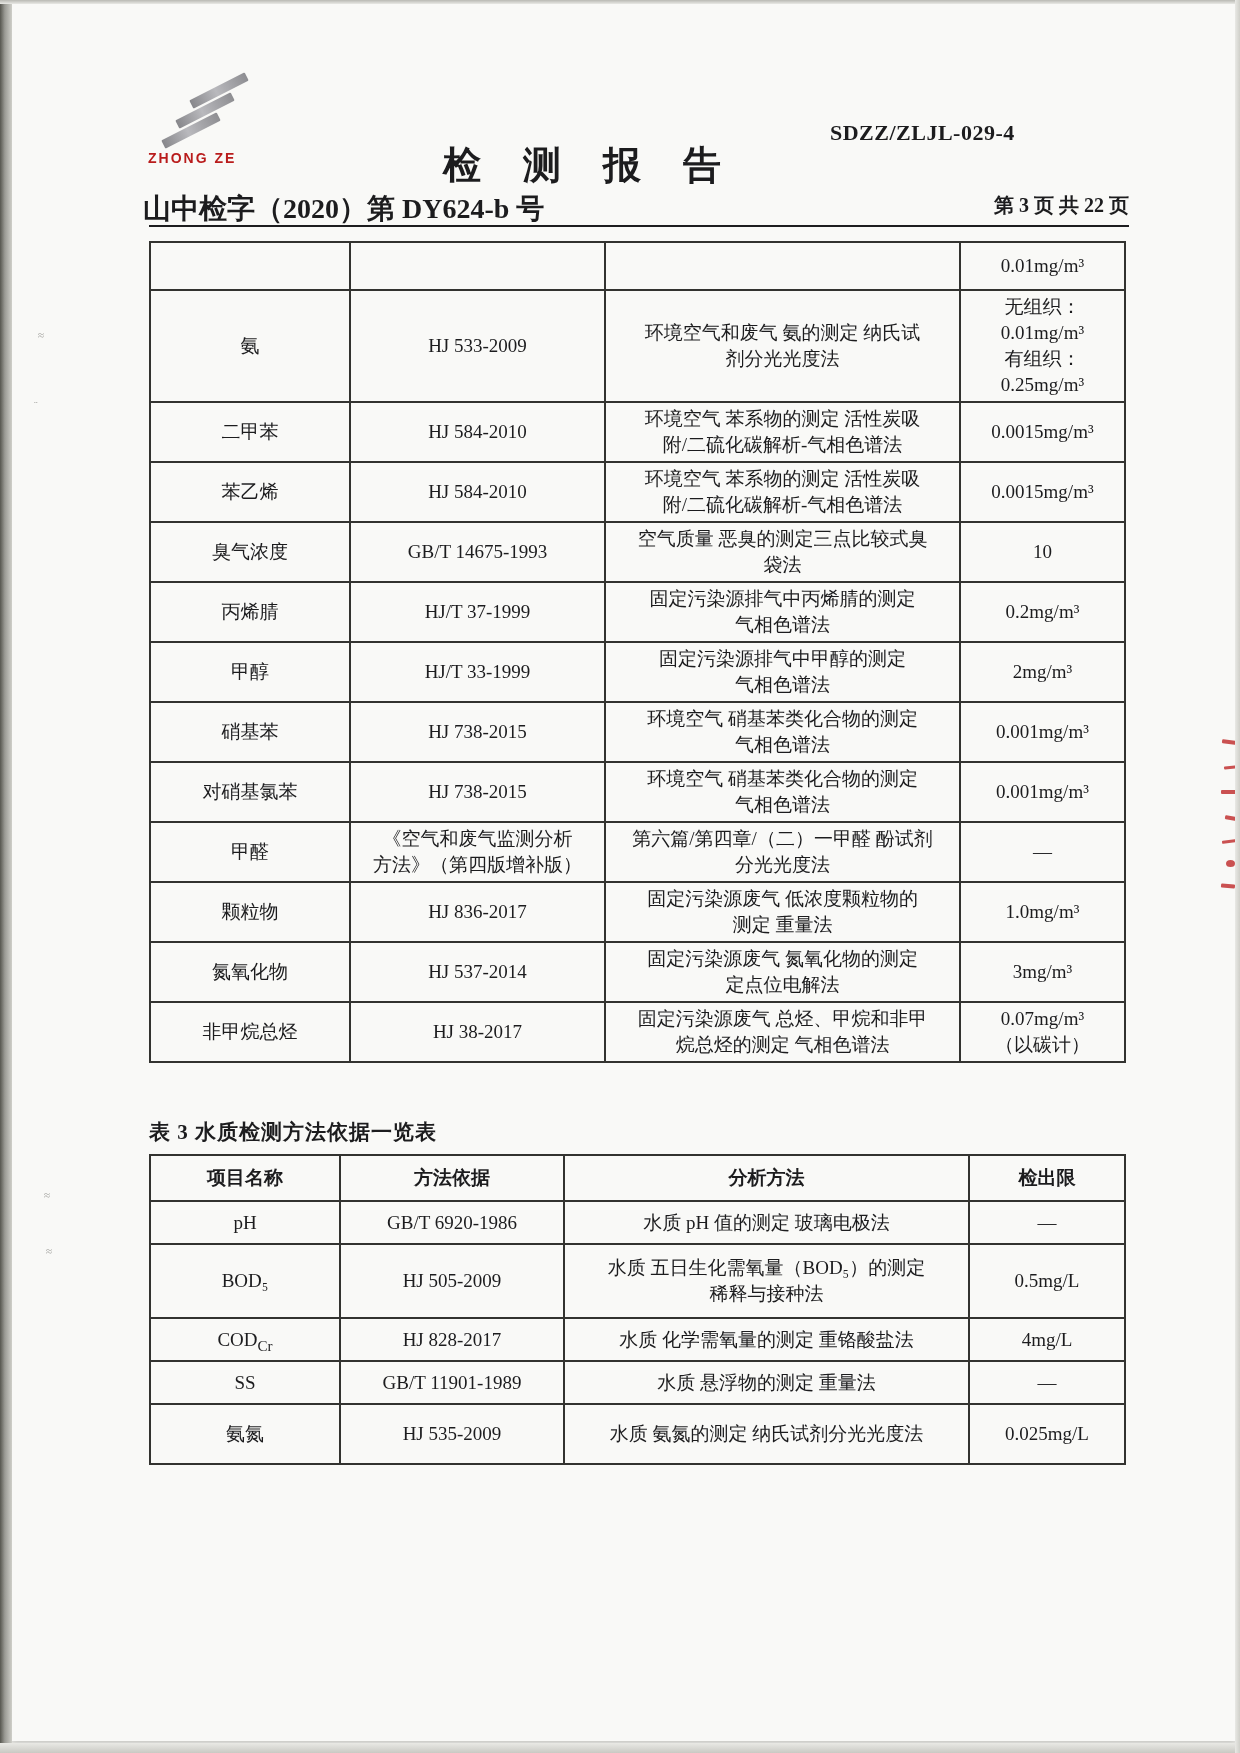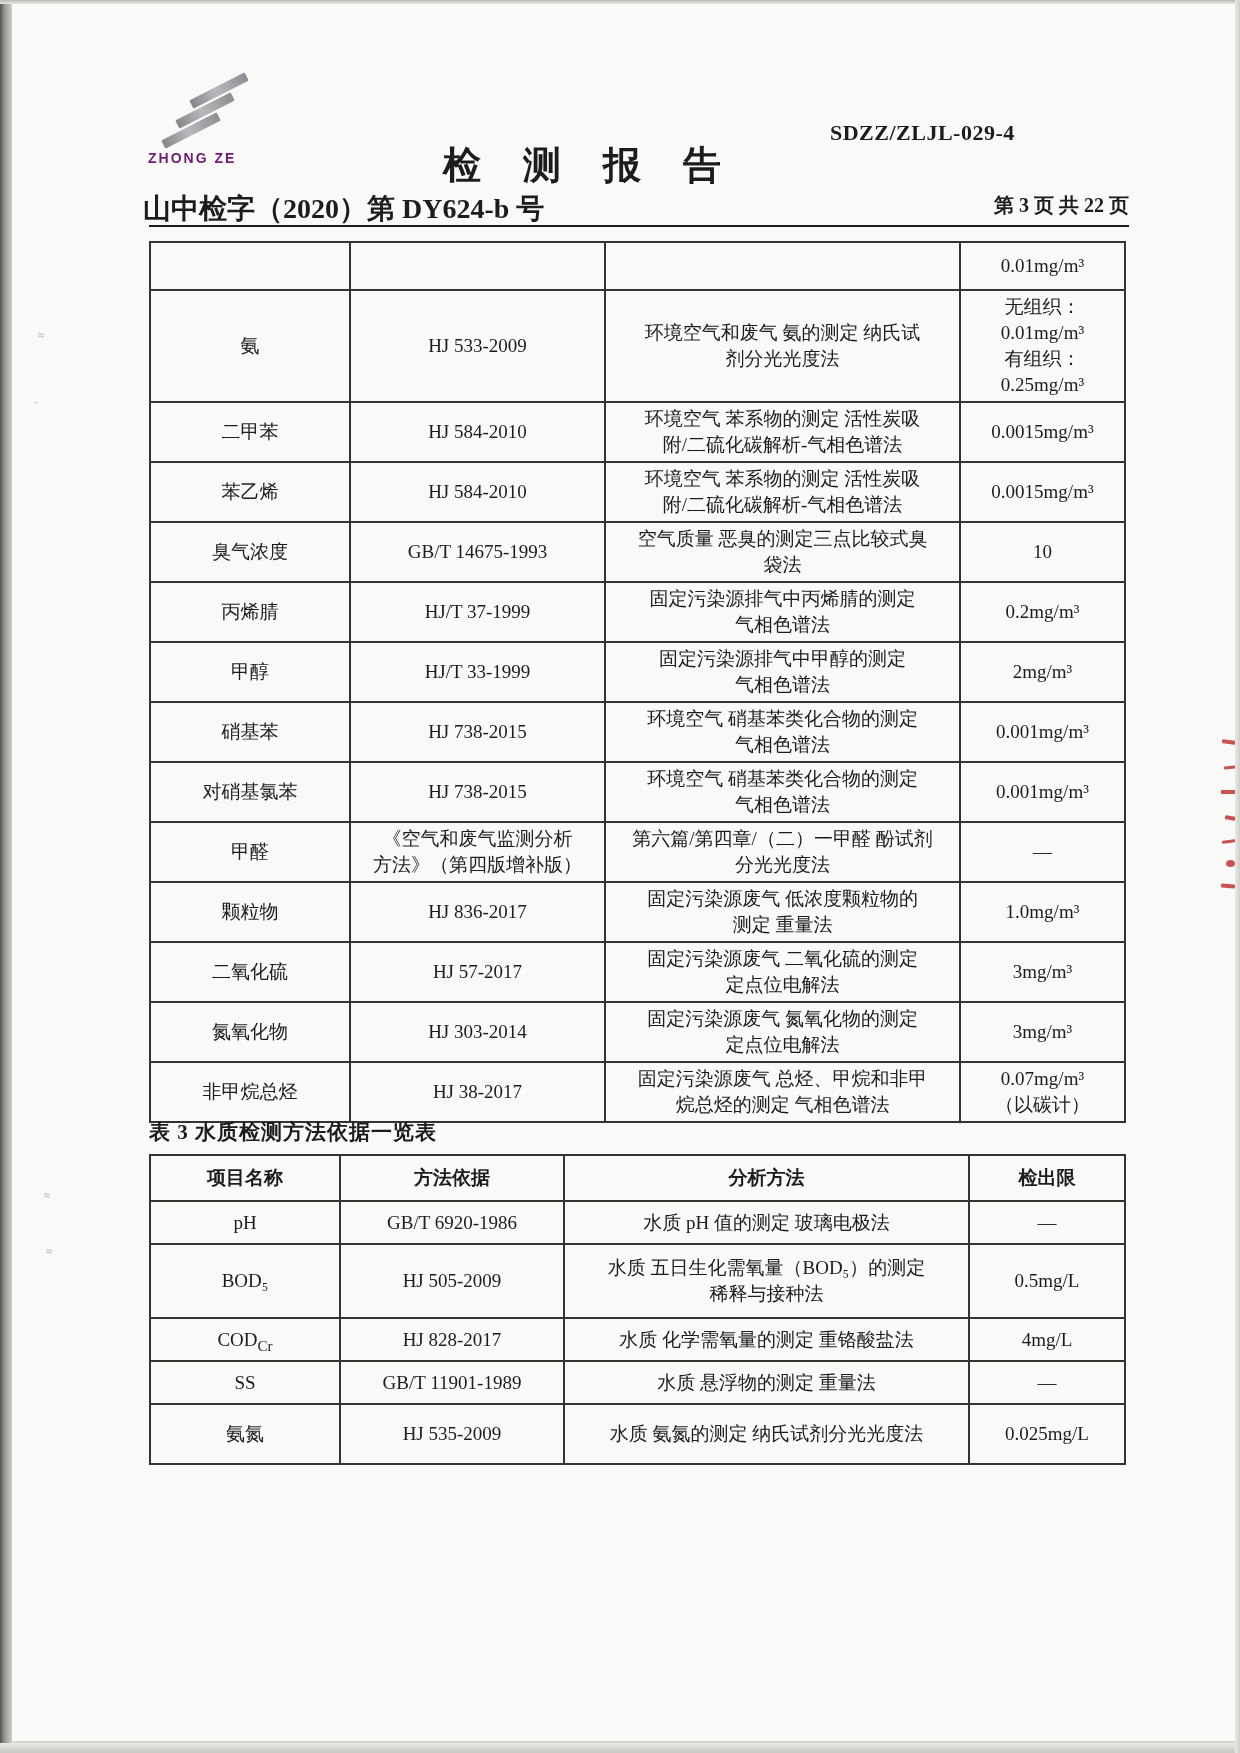--- a/index.html
+++ b/index.html
@@ -27,21 +27,21 @@
   
   .logo{position:absolute;left:136px;top:68px;width:110px;height:100px;}
   .logo .bars{position:absolute;left:10px;top:2px;width:96px;height:72px;}
   .logo .bar{position:absolute;width:62px;height:9px;
     background:linear-gradient(90deg,#87878b,#b9b9bd 45%,#8e8e92);
     transform:rotate(-27deg);border-radius:1px;}
   .logo .bar.b1{left:30px;top:12px;}
   .logo .bar.b2{left:16px;top:32px;}
   .logo .bar.b3{left:2px;top:52px;}
   .logo .brand{position:absolute;left:0px;top:78px;font-family:"Liberation Sans","DejaVu Sans",sans-serif;
-    font-size:14px;font-weight:700;letter-spacing:2px;color:#701a75;white-space:nowrap;}
+    font-size:14px;font-weight:700;letter-spacing:2px;color:#b91c1c;white-space:nowrap;}
 
   .doc-code{position:absolute;left:818px;top:116px;width:330px;
     font-size:22px;font-weight:700;letter-spacing:.5px;}
   .title-wrap{position:absolute;left:240px;top:136px;width:660px;text-align:center;}
   .title-wrap span{font-size:38px;font-weight:700;letter-spacing:42px;margin-right:-42px;}
   .report-no{position:absolute;left:131px;top:186px;font-size:28px;font-weight:700;}
   .page-info{position:absolute;left:815px;top:188px;width:302px;text-align:right;
     font-size:20px;font-weight:700;}
   .h-rule{position:absolute;left:137px;top:221px;width:980px;height:2px;background:#1d1d1f;}
 
@@ -189,29 +189,22 @@
           <td>—</td>
         </tr>
         <tr>
           <td>颗粒物</td>
           <td>HJ 836-2017</td>
           <td>固定污染源废气  低浓度颗粒物的
 测定 重量法</td>
           <td>1.0mg/m³</td>
         </tr>
         <tr>
-          <td>二氧化硫</td>
-          <td>HJ 57-2017</td>
-          <td>固定污染源废气  二氧化硫的测定
-定点位电解法</td>
-          <td>3mg/m³</td>
-        </tr>
-        <tr>
           <td>氮氧化物</td>
-          <td>HJ 303-2014</td>
+          <td>HJ 537-2014</td>
           <td>固定污染源废气  氮氧化物的测定
 定点位电解法</td>
           <td>3mg/m³</td>
         </tr>
         <tr>
           <td>非甲烷总烃</td>
           <td>HJ 38-2017</td>
           <td>固定污染源废气 总烃、甲烷和非甲
 烷总烃的测定 气相色谱法</td>
           <td>0.07mg/m³

